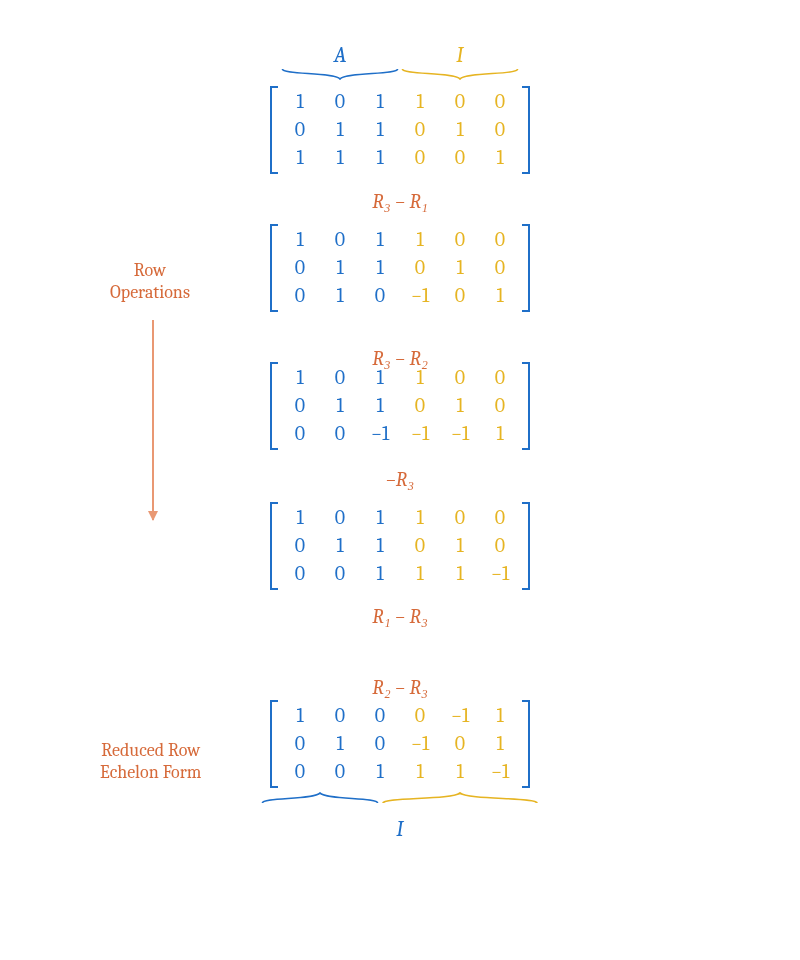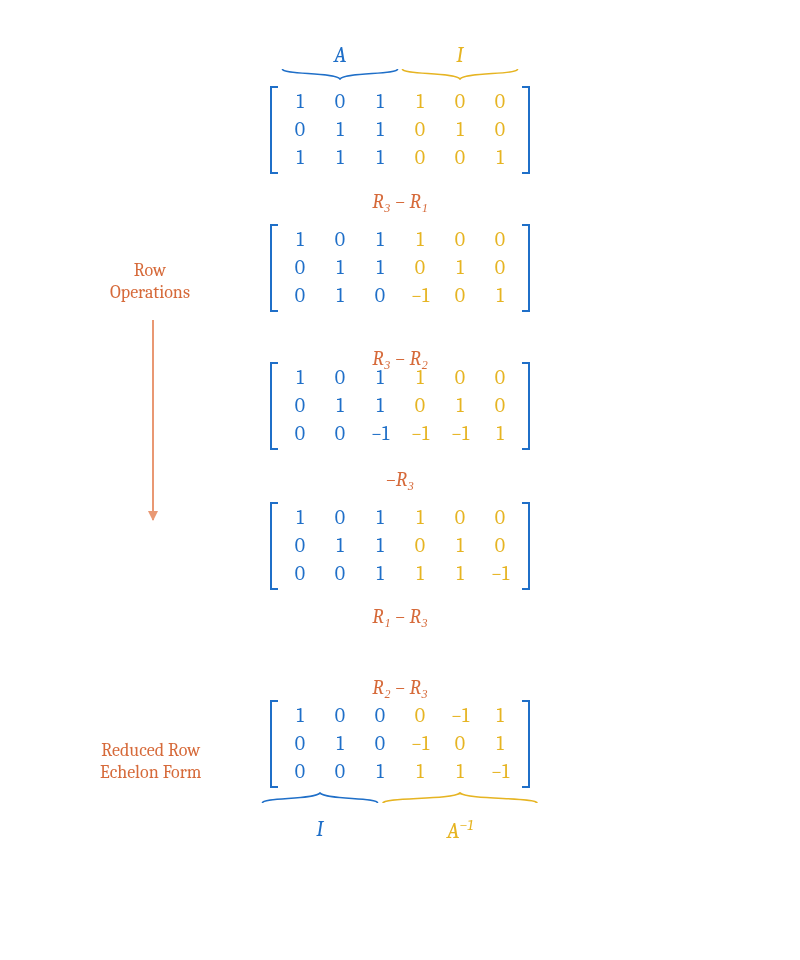--- a/index.html
+++ b/index.html
@@ -315,23 +315,20 @@
     </div>
     <div class="hbrace" style="width:160px; transform:scaleY(-1);">
       <svg viewBox="0 0 100 12" preserveAspectRatio="none">
           <path d="M2 1 C2 7 45 4 50 11 C55 4 98 7 98 1" fill="none" stroke="#e6b422" stroke-width="1.4"></path>
         </svg>
     </div>
   </div>
 </div>
 <div class="bottom-labels" style="top:816px;">
   <div class="blue" style="width:120px;">I</div>
-  <div class="gold" style="width:160px;">
-    <span>A</span><sup>−1</sup>
-  </div>
 </div>
 
 <div class="side-label orange" style="left:110px; top:260px;">
   <span>Row</span><br>
   <span>Operations</span>
 </div>
 <div class="arrow-down" style="left:152px; top:320px; height:200px;"></div>
 
 <div class="side-label orange" style="left:100px; top:720px;margin-top:20px;">
   <span>Reduced Row</span><br>

